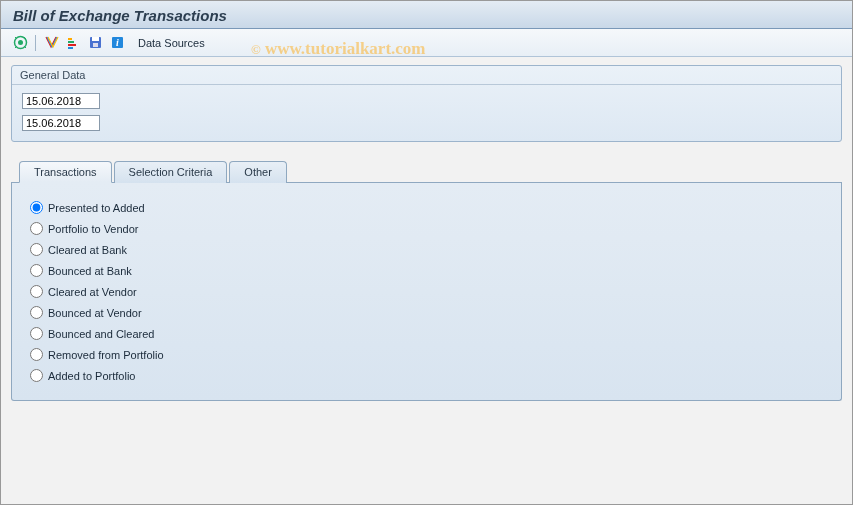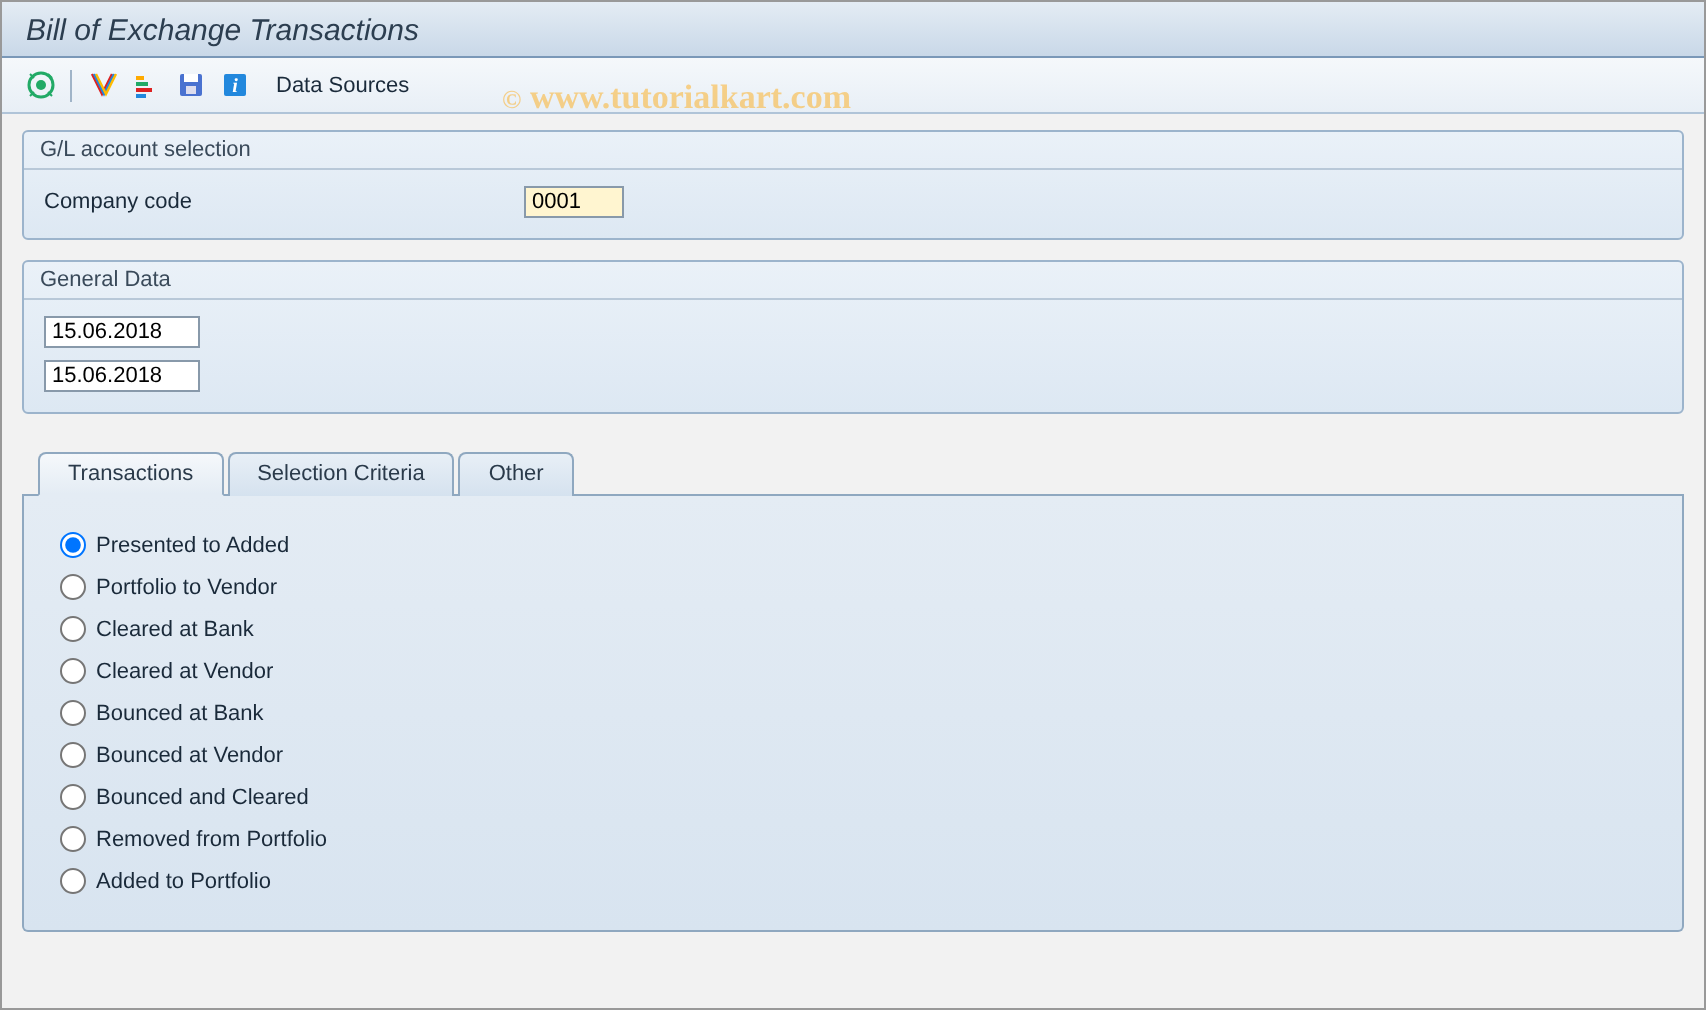--- a/index.html
+++ b/index.html
@@ -12,21 +12,21 @@
       overflow: hidden;
       border: 1px solid #999;
     }
     .title-bar {
       background: linear-gradient(to bottom, #e4ecf4 0%, #c9d8e8 100%);
       padding: 6px 12px 4px 12px;
       border-bottom: 1px solid #7a98b8;
     }
     .title-bar h1 {
       font-size: 15px;
-      font-weight: normal;
+      font-weight: bold;
       font-style: italic;
       color: #2c3e50;
     }
     .toolbar {
       background: linear-gradient(to bottom, #f5f8fb 0%, #e8eff6 100%);
       padding: 4px 10px;
       border-bottom: 1px solid #b0c4d8;
       display: flex;
       align-items: center;
       gap: 4px;
@@ -205,29 +205,20 @@
   <span class="text-btn">Data Sources</span>
 </div>
 
 <div class="content">
 
   <div class="watermark">
     <span class="copy">©</span>
     <span>www.tutorialkart.com</span>
   </div>
 
-  <div class="group-box">
-    <div class="group-title">G/L account selection</div>
-    <div class="group-body">
-      <div class="field-row">
-        <span class="field-label">Company code</span>
-        <input class="field-input w50 highlight" value="0001" style="">
-      </div>
-    </div>
-  </div>
 
   <div class="group-box">
     <div class="group-title">General Data</div>
     <div class="group-body">
       <div class="field-row">
         <input class="field-input w80" value="15.06.2018" style="">
       </div>
       <div class="field-row">
         <input class="field-input w80" value="15.06.2018" style="">
       </div>
@@ -248,25 +239,25 @@
       <label class="radio-row">
         <input type="radio" name="txn" style="">
         <span>Portfolio to Vendor</span>
       </label>
       <label class="radio-row">
         <input type="radio" name="txn" style="">
         <span>Cleared at Bank</span>
       </label>
       <label class="radio-row">
         <input type="radio" name="txn" style="">
+        <span>Bounced at Bank</span>
+      </label>
+      <label class="radio-row">
+        <input type="radio" name="txn" style="">
         <span>Cleared at Vendor</span>
-      </label>
-      <label class="radio-row">
-        <input type="radio" name="txn" style="">
-        <span>Bounced at Bank</span>
       </label>
       <label class="radio-row">
         <input type="radio" name="txn" style="">
         <span>Bounced at Vendor</span>
       </label>
       <label class="radio-row">
         <input type="radio" name="txn" style="">
         <span>Bounced and Cleared</span>
       </label>
       <label class="radio-row">

